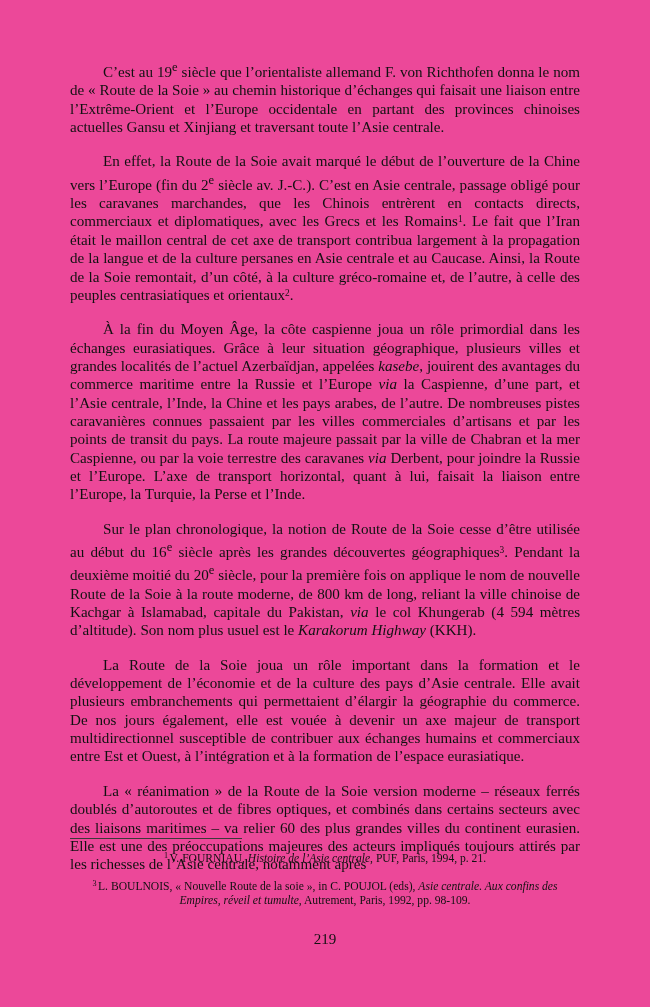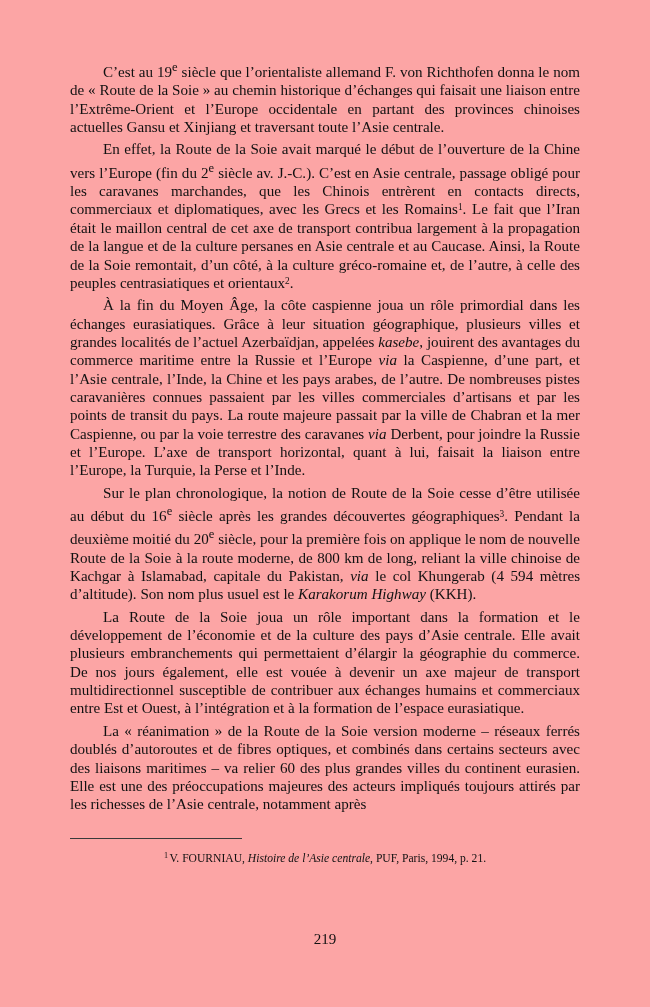--- a/index.html
+++ b/index.html
@@ -5,21 +5,21 @@
 <style>
   html, body {
     margin: 0;
     padding: 0;
     background: #ffffff;
   }
   .page {
     position: relative;
     width: 650px;
     height: 1007px;
-    background: #fca5a5;
+    background: #ec4899;
     margin: 0 auto;
     overflow: hidden;
     font-family: "Liberation Serif", "DejaVu Serif", serif;
     color: #000000;
   }
   .content {
     position: absolute;
     left: 70px;
     top: 58px;
     width: 510px;
@@ -29,21 +29,21 @@
     text-align: justify;
     text-justify: inter-word;
     font-size: 15.1px;
     line-height: 18.35px;
     text-indent: 33px;
     color: #111111;
     hyphens: none;
     -webkit-hyphens: none;
   }
   .para + .para {
-    margin-top: 4px;
+    margin-top: 16px;
   }
   .para i, .para em {
   }
   sup.fnref {
     font-size: 0.62em;
     vertical-align: 0.48em;
     line-height: 0;
   }
   .footnotes {
     position: absolute;
@@ -96,17 +96,18 @@
     <p class="para"><span>En effet, la Route de la Soie avait marqué le début de l’ouverture de la Chine vers l’Europe (fin du 2</span><sup>e</sup><span> siècle av. J.-C.). C’est en Asie centrale, passage obligé pour les caravanes marchandes, que les Chinois entrèrent en contacts directs, commerciaux et diplomatiques, avec les Grecs et les Romains</span><sup class="fnref">1</sup><span>. Le fait que l’Iran était le maillon central de cet axe de transport contribua largement à la propagation de la langue et de la culture persanes en Asie centrale et au Caucase. Ainsi, la Route de la Soie remontait, d’un côté, à la culture gréco-romaine et, de l’autre, à celle des peuples centrasiatiques et orientaux</span><sup class="fnref">2</sup><span>.</span></p>
     <p class="para"><span>À la fin du Moyen Âge, la côte caspienne joua un rôle primordial dans les échanges eurasiatiques. Grâce à leur situation géographique, plusieurs villes et grandes localités de l’actuel Azerbaïdjan, appelées </span><i>kasebe</i><span>, jouirent des avantages du commerce maritime entre la Russie et l’Europe </span><i>via</i><span> la Caspienne, d’une part, et l’Asie centrale, l’Inde, la Chine et les pays arabes, de l’autre. De nombreuses pistes caravanières connues passaient par les villes commerciales d’artisans et par les points de transit du pays. La route majeure passait par la ville de Chabran et la mer Caspienne, ou par la voie terrestre des caravanes </span><i>via</i><span> Derbent, pour joindre la Russie et l’Europe. L’axe de transport horizontal, quant à lui, faisait la liaison entre l’Europe, la Turquie, la Perse et l’Inde.</span></p>
     <p class="para"><span>Sur le plan chronologique, la notion de Route de la Soie cesse d’être utilisée au début du 16</span><sup>e</sup><span> siècle après les grandes découvertes géographiques</span><sup class="fnref">3</sup><span>. Pendant la deuxième moitié du 20</span><sup>e</sup><span> siècle, pour la première fois on applique le nom de nouvelle Route de la Soie à la route moderne, de 800 km de long, reliant la ville chinoise de Kachgar à Islamabad, capitale du Pakistan, </span><i>via</i><span> le col Khungerab (4 594 mètres d’altitude). Son nom plus usuel est le </span><i>Karakorum Highway</i><span> (KKH).</span></p>
     <p class="para"><span>La Route de la Soie joua un rôle important dans la formation et le développement de l’économie et de la culture des pays d’Asie centrale. Elle avait plusieurs embranchements qui permettaient d’élargir la géographie du commerce. De nos jours également, elle est vouée à devenir un axe majeur de transport multidirectionnel susceptible de contribuer aux échanges humains et commerciaux entre Est et Ouest, à l’intégration et à la formation de l’espace eurasiatique.</span></p>
     <p class="para"><span>La « réanimation » de la Route de la Soie version moderne – réseaux ferrés doublés d’autoroutes et de fibres optiques, et combinés dans certains secteurs avec des liaisons maritimes – va relier 60 des plus grandes villes du continent eurasien. Elle est une des préoccupations majeures des acteurs impliqués toujours attirés par les richesses de l’Asie centrale, notamment après</span></p>
   </div>
 
   <div class="footnotes">
     <hr class="fn-rule">
     <p class="fn"><sup>1</sup><span><span>V. FOURNIAU, </span><i>Histoire de l’Asie centrale</i><span>, PUF, Paris, 1994, p. 21.</span></span></p>
+    <p class="fn"><sup>3</sup><span><span>L. BOULNOIS, « Nouvelle Route de la soie », in C. POUJOL (eds), </span><i>Asie centrale. Aux confins des Empires, réveil et tumulte</i><span>, Autrement, Paris, 1992, pp. 98-109.</span></span></p>
   </div>
 
   <div class="folio">219</div>
 
 </div>
 
 </body></html>

